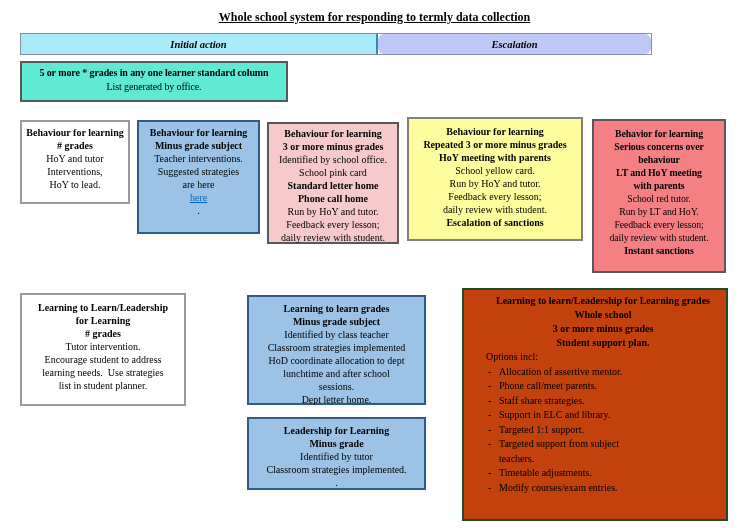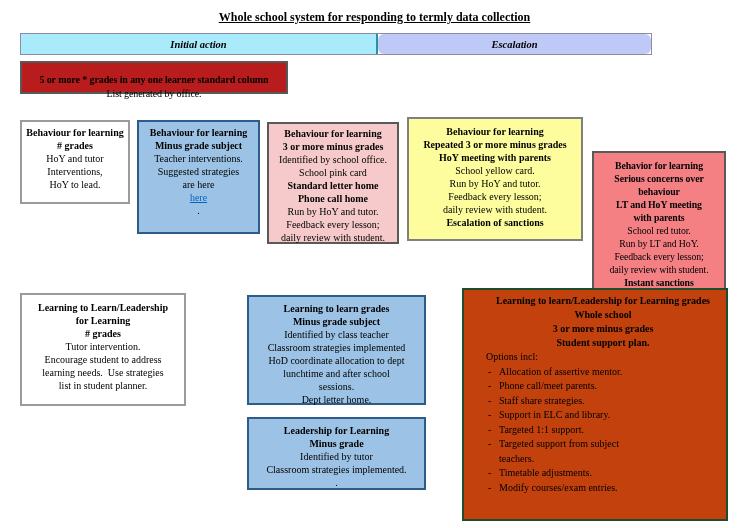--- a/index.html
+++ b/index.html
@@ -21,31 +21,31 @@
   }
   .hcell.cyan{width:400px;background:#a9eafb;border-right:2px solid #2f8fa0;}
   .hcell.lav{width:306px;background:#bfc9f8;border-radius:6px;}
   .box{
     position:absolute;box-sizing:border-box;text-align:center;
     font-size:10px;
   }
   .ln{line-height:13px;white-space:pre;}
   .b{font-weight:bold;}
   .praise{
-    left:20px;top:61px;width:268px;height:33px;background:#b91c1c;
-    border:2px solid #595959;padding-top:10px;font-size:10px;letter-spacing:-0.1px;
+    left:20px;top:61px;width:268px;height:41px;background:#5eead4;
+    border:2px solid #595959;padding-top:3px;font-size:10px;letter-spacing:-0.1px;
   }
   .praise .ln{line-height:13.5px;}
   .wbox{background:#ffffff;border:2px solid #9b9b9b;}
   .bluebox{background:#9cc3e5;border:2px solid #2e5c8a;}
   .box1{left:20px;top:120px;width:110px;height:84px;padding-top:4px;}
   .box2{left:137px;top:120px;width:123px;height:114px;padding-top:4px;}
   .box3{left:267px;top:122px;width:132px;height:122px;background:#f6caca;border:2px solid #595959;padding-top:3px;}
   .box4{left:407px;top:117px;width:176px;height:124px;background:#fdfd9e;border:2px solid #808080;padding-top:6px;}
-  .box5{left:592px;top:119px;width:134px;height:154px;background:#f48084;border:2px solid #595959;padding-top:6px;font-size:9.8px;letter-spacing:-0.1px;margin-top:32px;}
+  .box5{left:592px;top:119px;width:134px;height:154px;background:#f48084;border:2px solid #595959;padding-top:6px;font-size:9.8px;letter-spacing:-0.1px;}
   .box6{left:20px;top:293px;width:166px;height:113px;padding-top:6px;}
   .box7{left:247px;top:295px;width:179px;height:110px;padding-top:5px;}
   .box8{left:247px;top:417px;width:179px;height:73px;padding-top:5px;}
   .green{
     left:462px;top:288px;width:266px;height:233px;background:#c2410c;
     border:2px solid #1e4d2b;padding:4px 6px 0 22px;text-align:left;
   }
   .green .hd{text-align:center;line-height:14px;}
   .green .intro{line-height:14.5px;}
   .opt{display:flex;line-height:14.5px;white-space:pre;}

